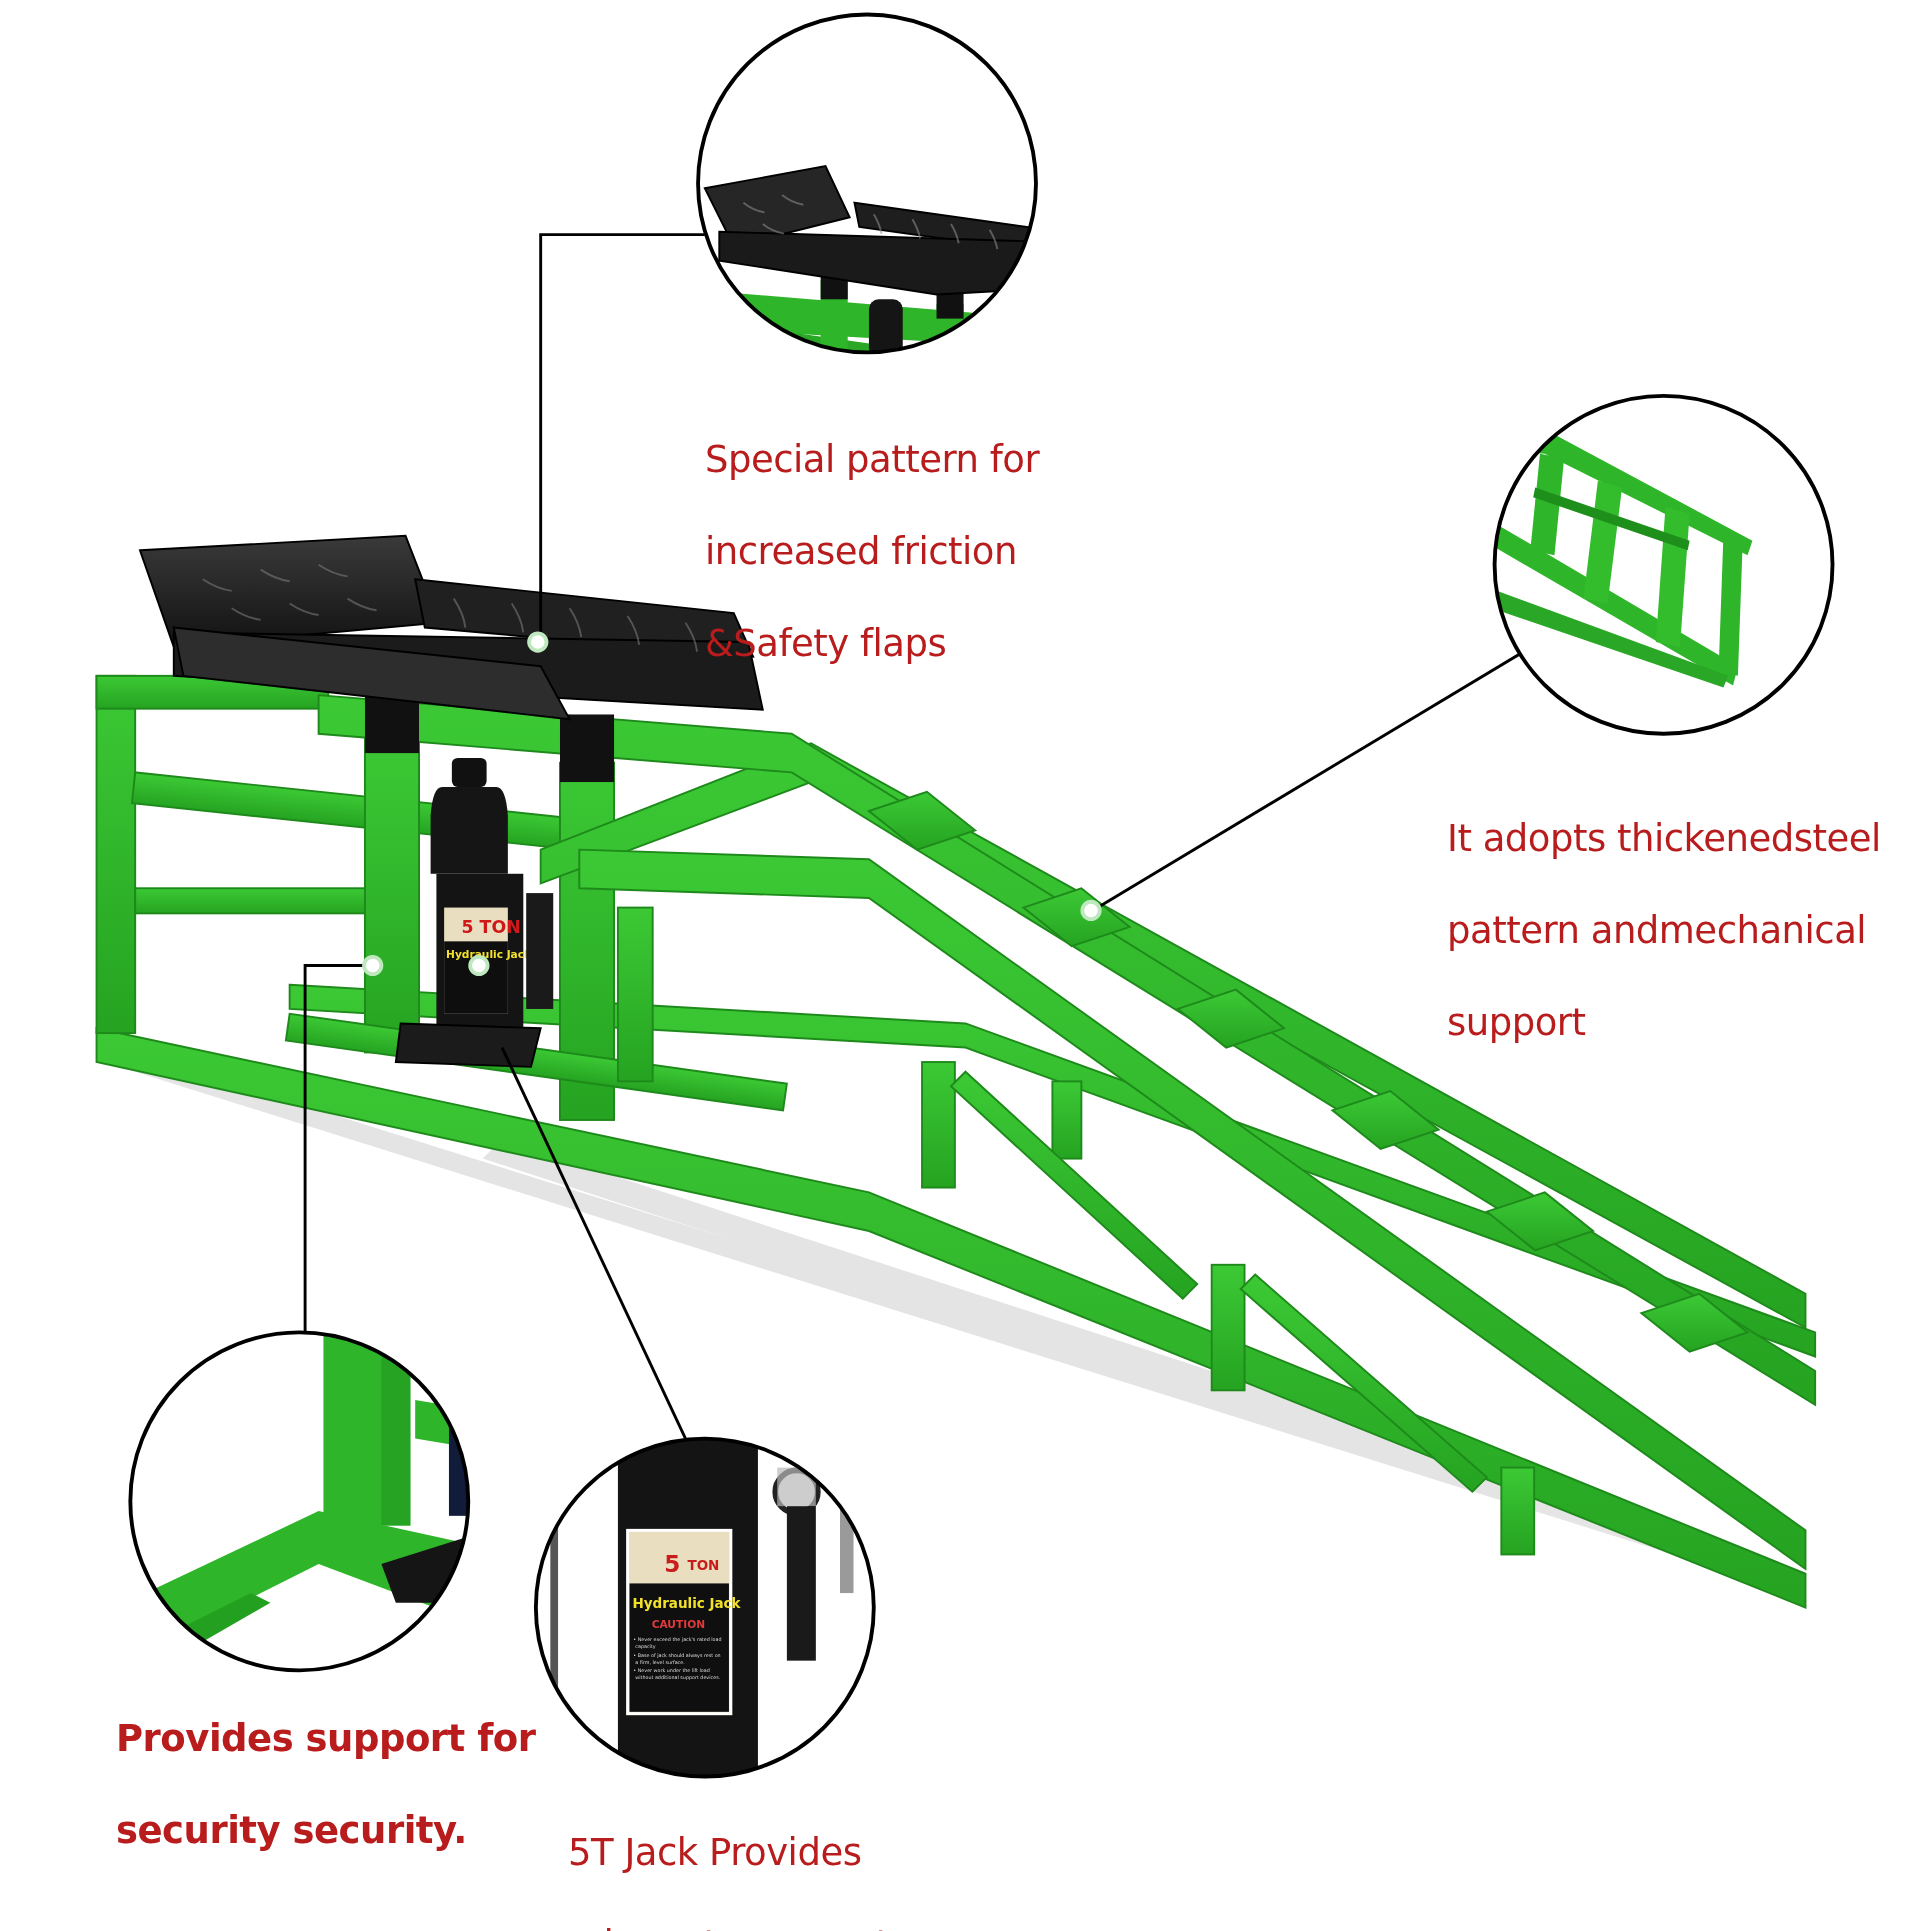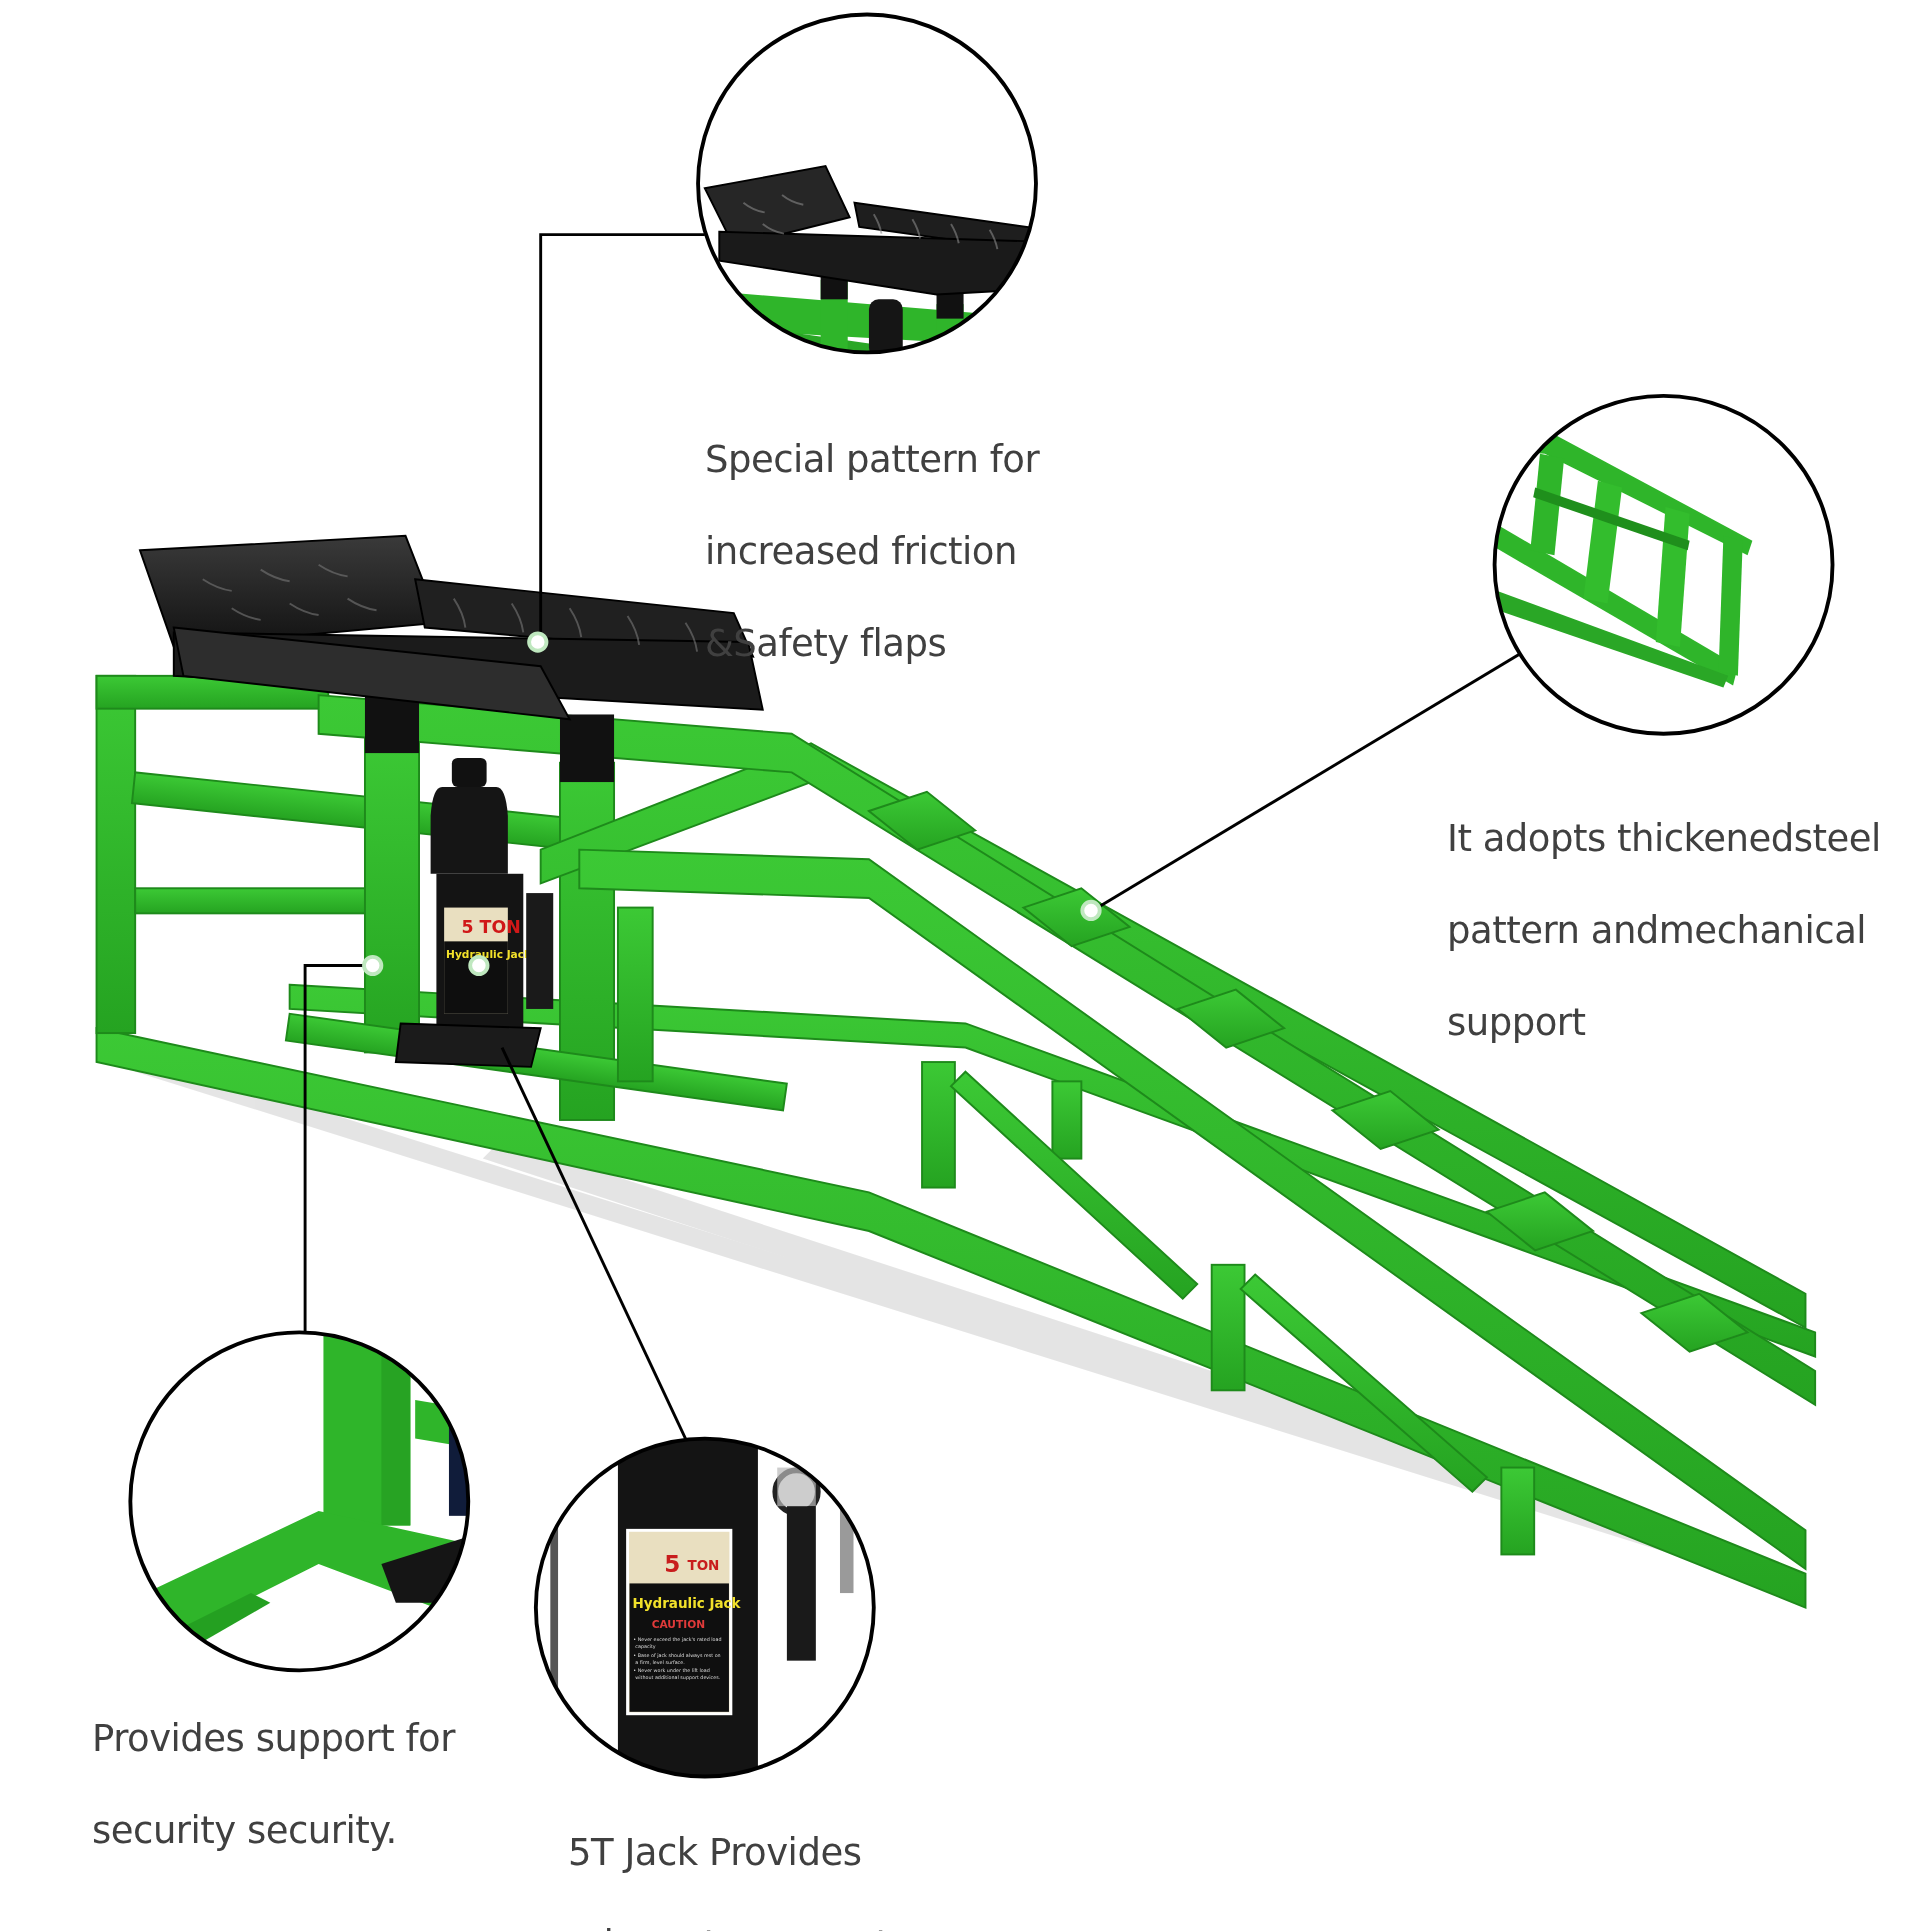--- a/index.html
+++ b/index.html
@@ -1,21 +1,21 @@
 <!DOCTYPE html>
 <html><head>
 <meta charset="utf-8">
 <style>
   html, body { margin: 0; padding: 0; background: #ffffff; }
   body { width: 1931px; height: 1931px; position: relative; overflow: hidden;
          font-family: "DejaVu Sans", sans-serif; color: #111; }
   .stage { position: absolute; left: 0; top: 0; width: 1931px; height: 1931px; }
   svg.art { position: absolute; left: 0; top: 0; }
   .label { position: absolute; font-family: "DejaVu Sans", sans-serif;
-           font-size: 37px; line-height: 46px; color: #404040; white-space: pre-line;
+           font-size: 37px; line-height: 46px; color: #b91c1c; white-space: pre-line;
            letter-spacing: -0.5px; }
   .label span { display: block; }
 </style>
 </head>
 <body>
 
 <div class="stage">
 
   <svg class="art" width="1931" height="1931" viewBox="0 0 2000 2000">
     <defs>
@@ -228,21 +228,21 @@
     <span>increased friction</span>
     <span>&amp;Safety flaps</span>
   </div>
 
   <div class="label" style="left:1412px; top:770px;margin-left:35px;">
     <span>It adopts thickenedsteel</span>
     <span>pattern andmechanical</span>
     <span>support</span>
   </div>
 
-  <div class="label" style="left:92px; top:1670px;">
+  <div class="label" style="left:116px; top:1670px;font-weight:bold;">
     <span>Provides support for</span>
     <span>security security.</span>
   </div>
 
   <div class="label" style="left:568px; top:1784px;">
     <span>5T Jack Provides</span>
     <span>adequate support</span>
   </div>
 
 </div>

